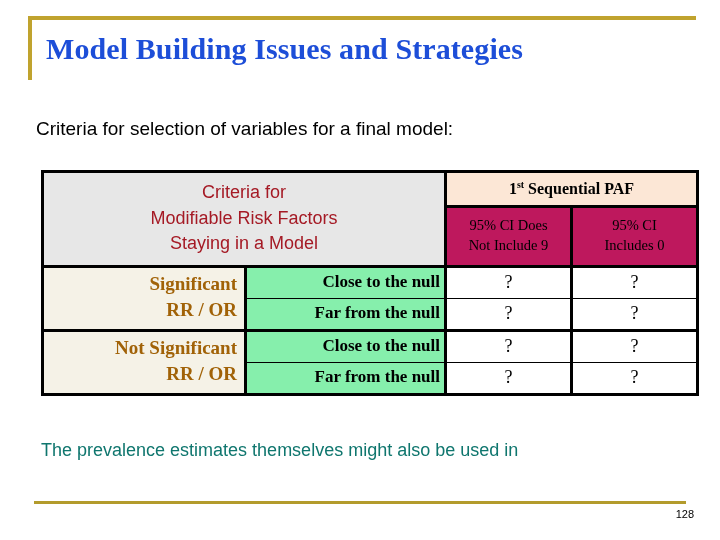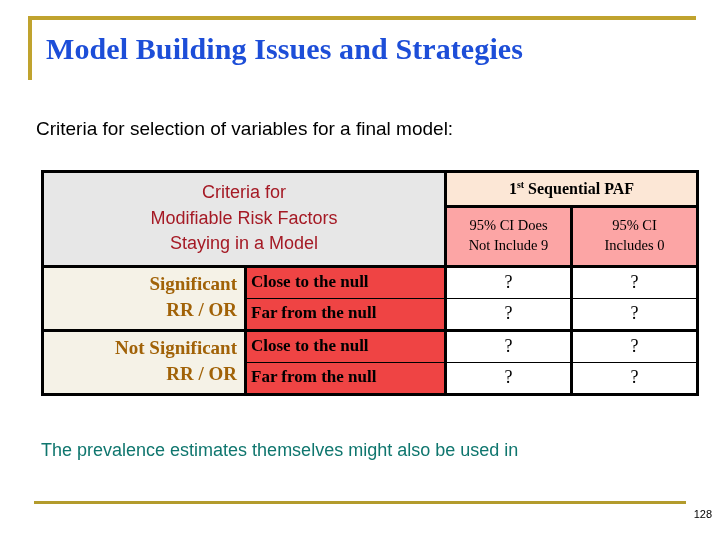--- a/index.html
+++ b/index.html
@@ -85,21 +85,21 @@
     font-family: "Liberation Serif", serif;
     font-size: 16px;
     font-weight: bold;
     text-align: center;
     padding: 5px 2px 5px 2px !important;
     border-bottom: 3px solid #000 !important;
   }
   .hdr-paf sup { font-size: 0.62em; vertical-align: super; }
 
   .hdr-ci {
-    background: #fca5a5;
+    background: #be185d;
     color: #000000;
     font-family: "Liberation Serif", serif;
     font-size: 14.5px;
     text-align: center;
     line-height: 1.34;
     padding: 6px 2px 7px 2px !important;
     border-bottom: 3px solid #000 !important;
     border-left: 3px solid #000 !important;
   }
   .hdr-ci.first { border-left: 1px solid #000 !important; }
@@ -112,26 +112,26 @@
     font-size: 19px;
     font-weight: bold;
     text-align: right;
     line-height: 1.36;
     padding: 2px 7px 4px 4px !important;
     border-right: 3px solid #000 !important;
   }
   .grp-cell .hl { display: block; }
 
   .mag-cell {
-    background: #ef4444;
+    background: #86efac;
     color: #000000;
     font-family: "Liberation Serif", serif;
     font-size: 17px;
     font-weight: bold;
-    text-align: left;
+    text-align: right;
     padding: 4px 4px 5px 4px !important;
     border-right: 3px solid #000 !important;
   }
 
   .q-cell {
     background: #ffffff;
     color: #000000;
     font-family: "Liberation Serif", serif;
     font-size: 18px;
     text-align: center;
@@ -157,21 +157,21 @@
   #footer-rule {
     position: absolute;
     left: 34px;
     top: 501px;
     width: 652px;
     height: 3px;
     background: #b39b2c;
   }
   #page-number {
     position: absolute;
-    right: 8px;
+    right: 26px;
     top: 508px;
     font-family: "Liberation Sans", sans-serif;
     font-size: 11px;
     color: #000000;
   }
 </style>
 </head>
 <body>
 
 <div id="title-block">

